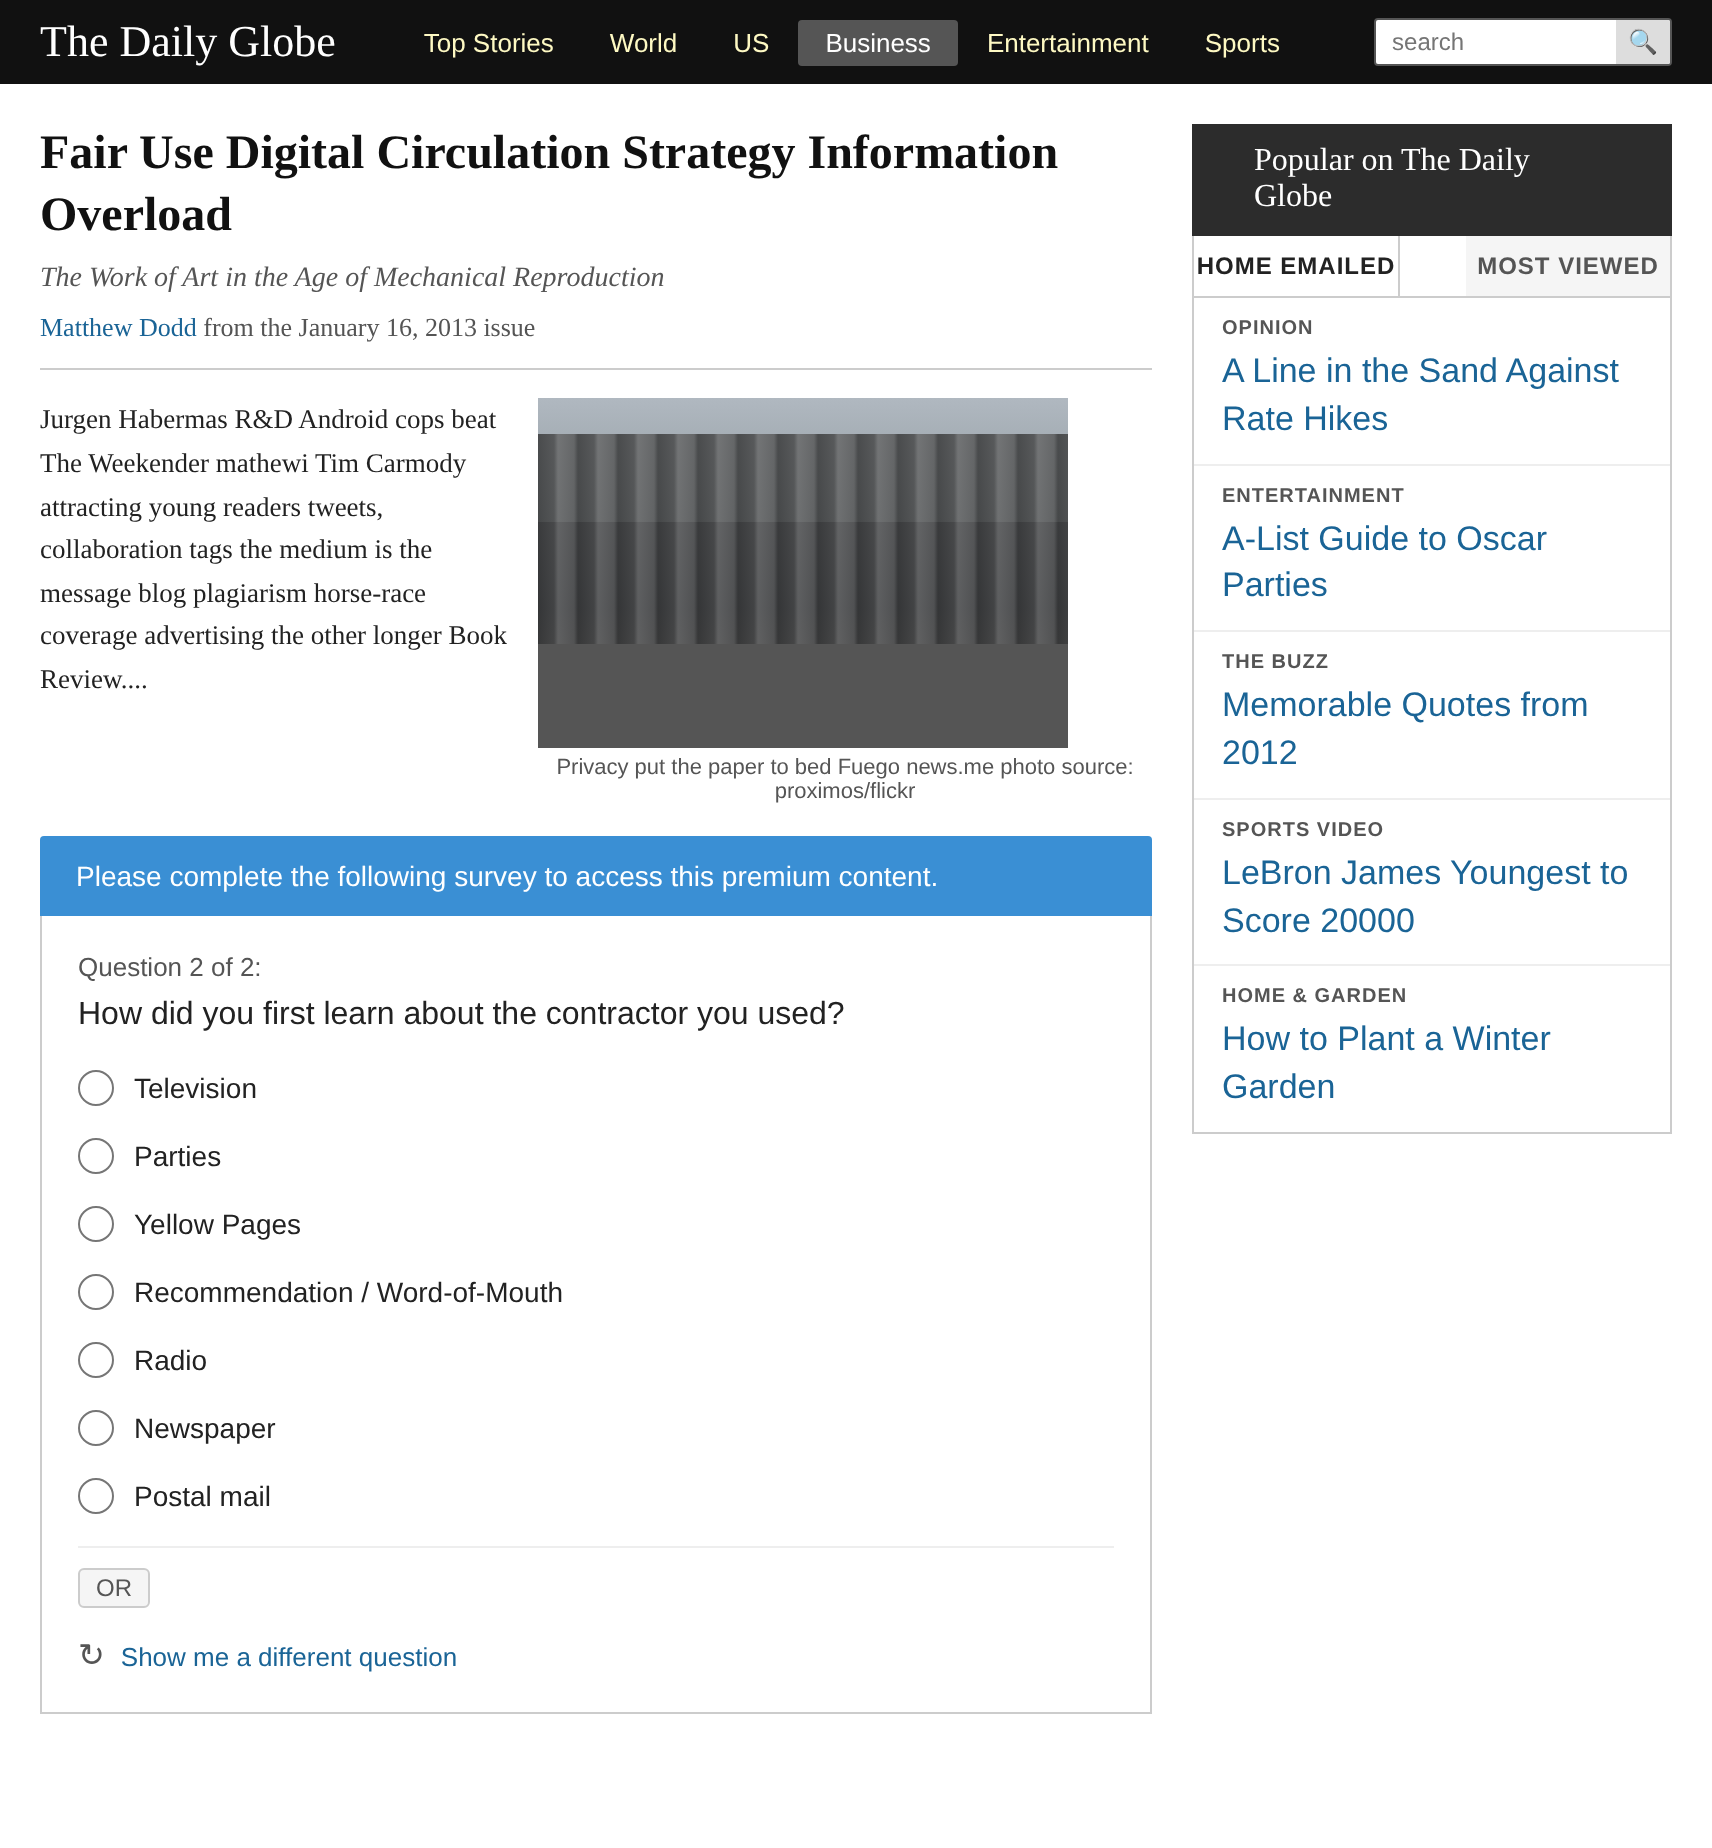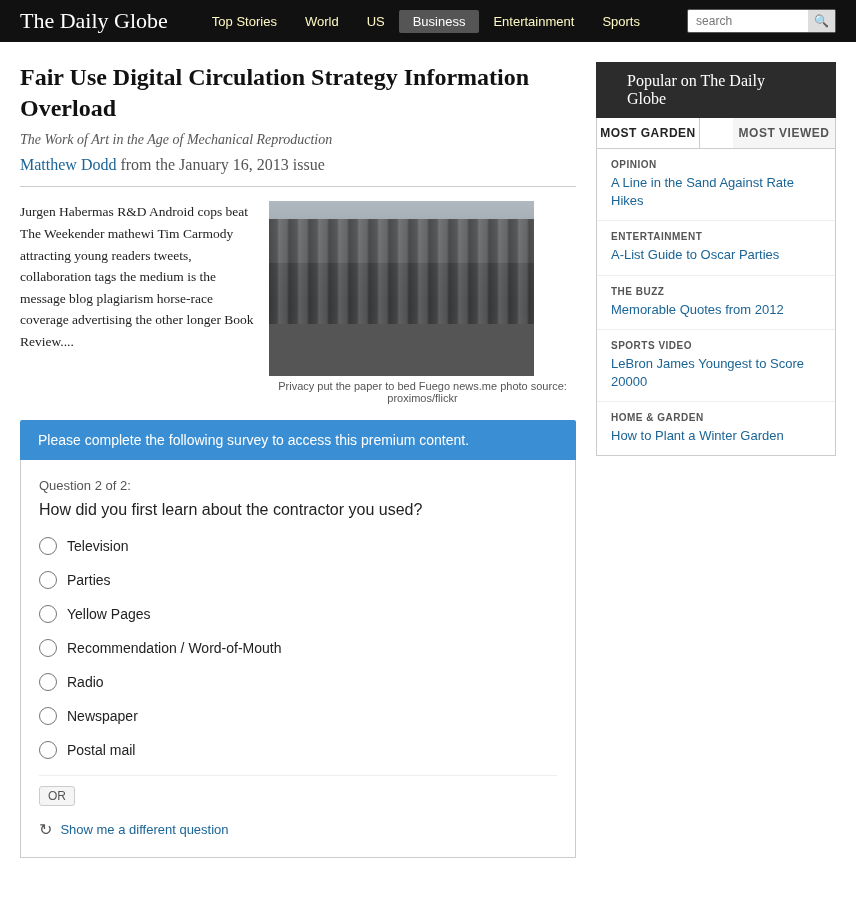--- a/index.html
+++ b/index.html
@@ -16,21 +16,21 @@
     .search-btn { background: #ddd; border: none; cursor: pointer; padding: 4px 6px; font-size: 12px; color: #666; }
 
     
     .main { display: flex; gap: 20px; padding: 20px 20px 20px 20px; max-width: 856px; }
     .content { flex: 1; min-width: 0; }
     .sidebar { width: 240px; flex-shrink: 0; }
 
     
     .article-title { font-family: Georgia, serif; font-size: 24px; font-weight: bold; color: #111; line-height: 1.3; margin-bottom: 8px; }
     .article-subtitle { font-family: Georgia, serif; font-style: italic; font-size: 14px; color: #555; margin-bottom: 8px; }
-    .article-byline { font-size: 16px; color: #555; margin-bottom: 12px; }
+    .article-byline { font-size: 13px; color: #555; margin-bottom: 12px; }
     .article-byline a { color: #1a6496; text-decoration: none; }
     .article-divider { border: none; border-top: 1px solid #ccc; margin-bottom: 14px; }
 
     .article-body { display: flex; gap: 14px; margin-bottom: 10px; }
     .article-text { font-size: 13.5px; color: #222; line-height: 1.6; flex: 1; }
     .article-image { width: 307px; flex-shrink: 0; }
     .image-caption { font-size: 11px; color: #555; margin-top: 4px; text-align: center; font-family: Arial, sans-serif; }
 
     
     .survey-banner { background: #3a8fd4; color: #fff; padding: 12px 18px; font-size: 14px; font-family: Arial, sans-serif; margin-top: 16px; border-radius: 2px 2px 0 0; }
@@ -48,21 +48,21 @@
     
     .sidebar-header { background: #2c2c2c; color: #fff; padding: 10px 31px; font-family: 'Times New Roman', serif; font-size: 16px; }
     .sidebar-tabs { display: flex; border: 1px solid #ccc; border-top: none; }
     .sidebar-tab { flex: 1; padding: 8px 0; text-align: center; font-family: Arial, sans-serif; font-size: 12px; color: #555; cursor: pointer; background: #f5f5f5; border-right: 1px solid #ccc; letter-spacing: 0.5px; font-weight: bold; }
     .sidebar-tab:last-child { border-right: none; margin-left: 33px; }
     .sidebar-tab.active { background: #fff; color: #222; }
     .sidebar-content { border: 1px solid #ccc; border-top: none; }
     .sidebar-item { padding: 10px 14px; border-bottom: 1px solid #eee; }
     .sidebar-item:last-child { border-bottom: none; }
     .sidebar-category { font-family: Arial, sans-serif; font-size: 10px; color: #555; text-transform: uppercase; letter-spacing: 0.5px; margin-bottom: 4px; font-weight: bold; }
-    .sidebar-link { font-family: Arial, sans-serif; font-size: 13px; color: #1a6496; cursor: pointer; line-height: 1.4; }
+    .sidebar-link { font-family: Arial, sans-serif; font-size: 17px; color: #1a6496; cursor: pointer; line-height: 1.4; }
 
     
     .city-img { width: 265px; height: 175px; background: linear-gradient(180deg, #a0a8b0 0%, #5a6068 30%, #3a4048 60%, #555 80%, #666 100%); position: relative; overflow: hidden; }
     .city-buildings { position: absolute; bottom: 30%; left: 0; right: 0; height: 60%; background: repeating-linear-gradient(90deg, #333 0px, #444 8px, #666 10px, #555 18px, #333 20px); opacity: 0.8; }
     .city-street { position: absolute; bottom: 0; left: 0; right: 0; height: 30%; background: #555; }
     .city-sky { position: absolute; top: 0; left: 0; right: 0; height: 35%; background: linear-gradient(180deg, #b0b8c0 0%, #909aa0 100%); }
   </style>
 </head>
 <body>
 
@@ -147,21 +147,21 @@
         <span class="refresh-icon">↻</span>
         <span>Show me a different question</span>
       </a>
     </div>
 
   </div>
 
   <aside class="sidebar">
     <div class="sidebar-header">Popular on The Daily Globe</div>
     <div class="sidebar-tabs">
-      <div class="sidebar-tab active">MOST GARDEN</div>
+      <div class="sidebar-tab active">HOME EMAILED</div>
       <div class="sidebar-tab">MOST VIEWED</div>
     </div>
     <div class="sidebar-content">
       <div class="sidebar-item">
         <div class="sidebar-category">OPINION</div>
         <div class="sidebar-link">A Line in the Sand Against Rate Hikes</div>
       </div>
       <div class="sidebar-item">
         <div class="sidebar-category">ENTERTAINMENT</div>
         <div class="sidebar-link">A-List Guide to Oscar Parties</div>

